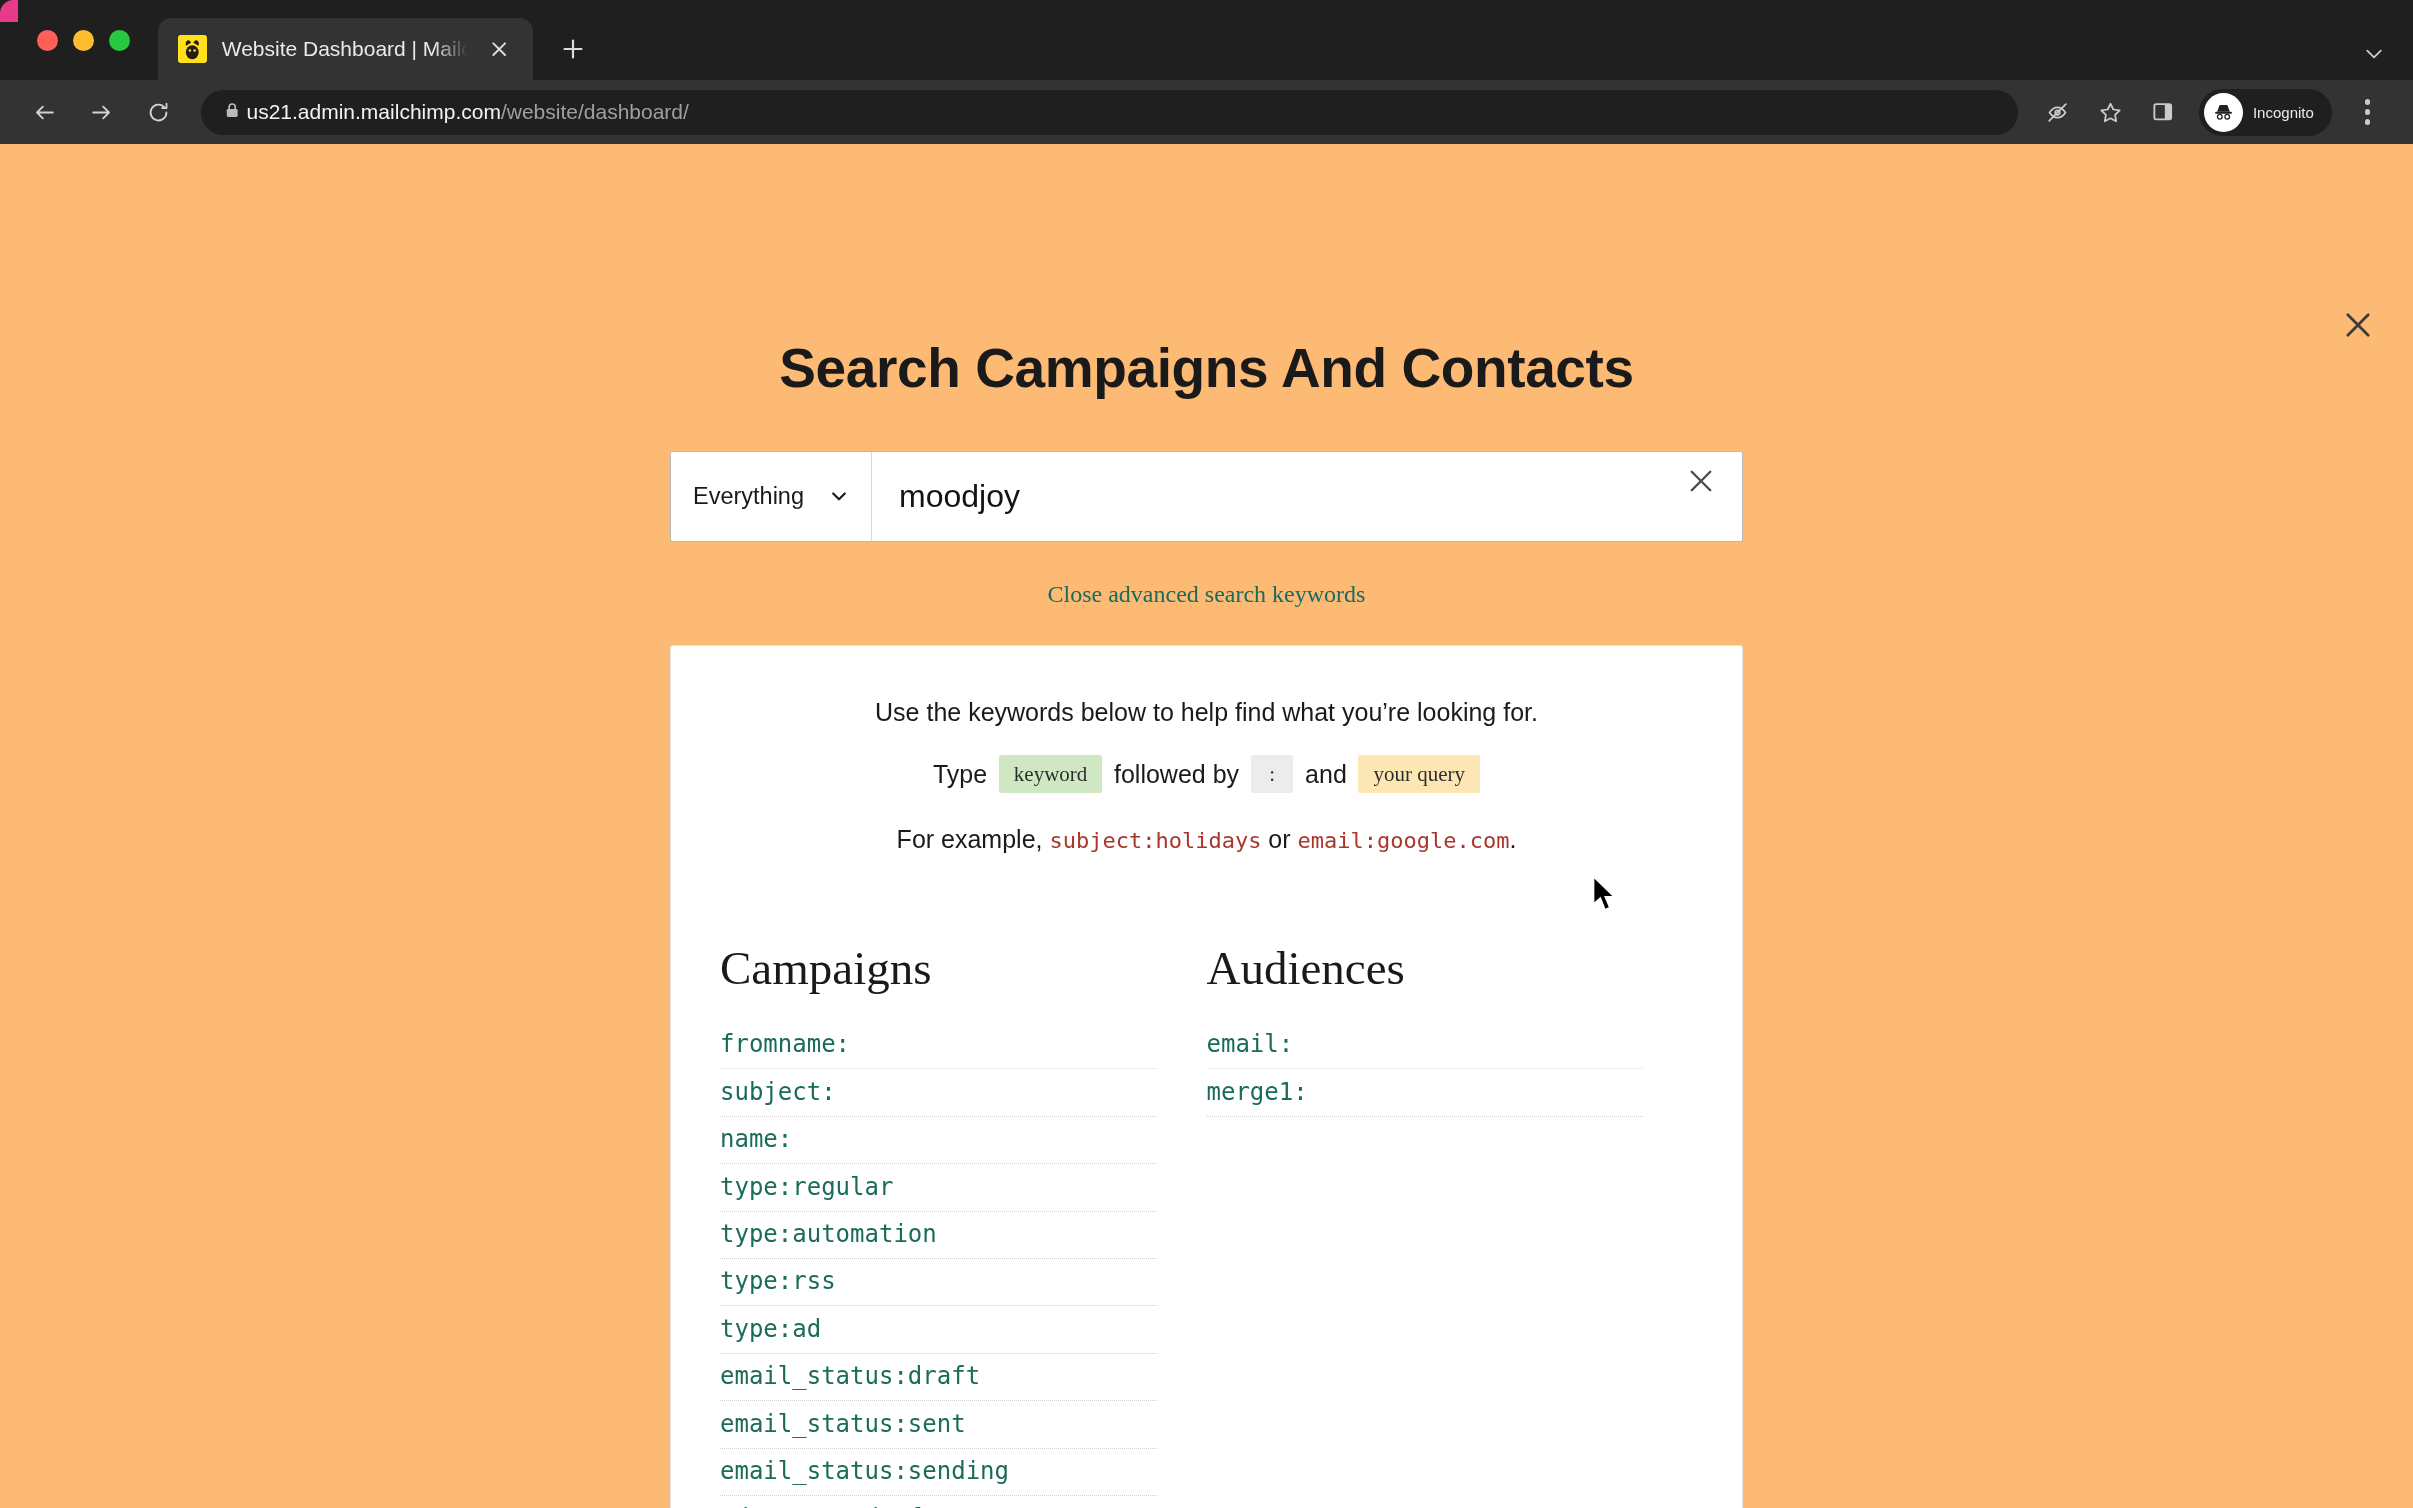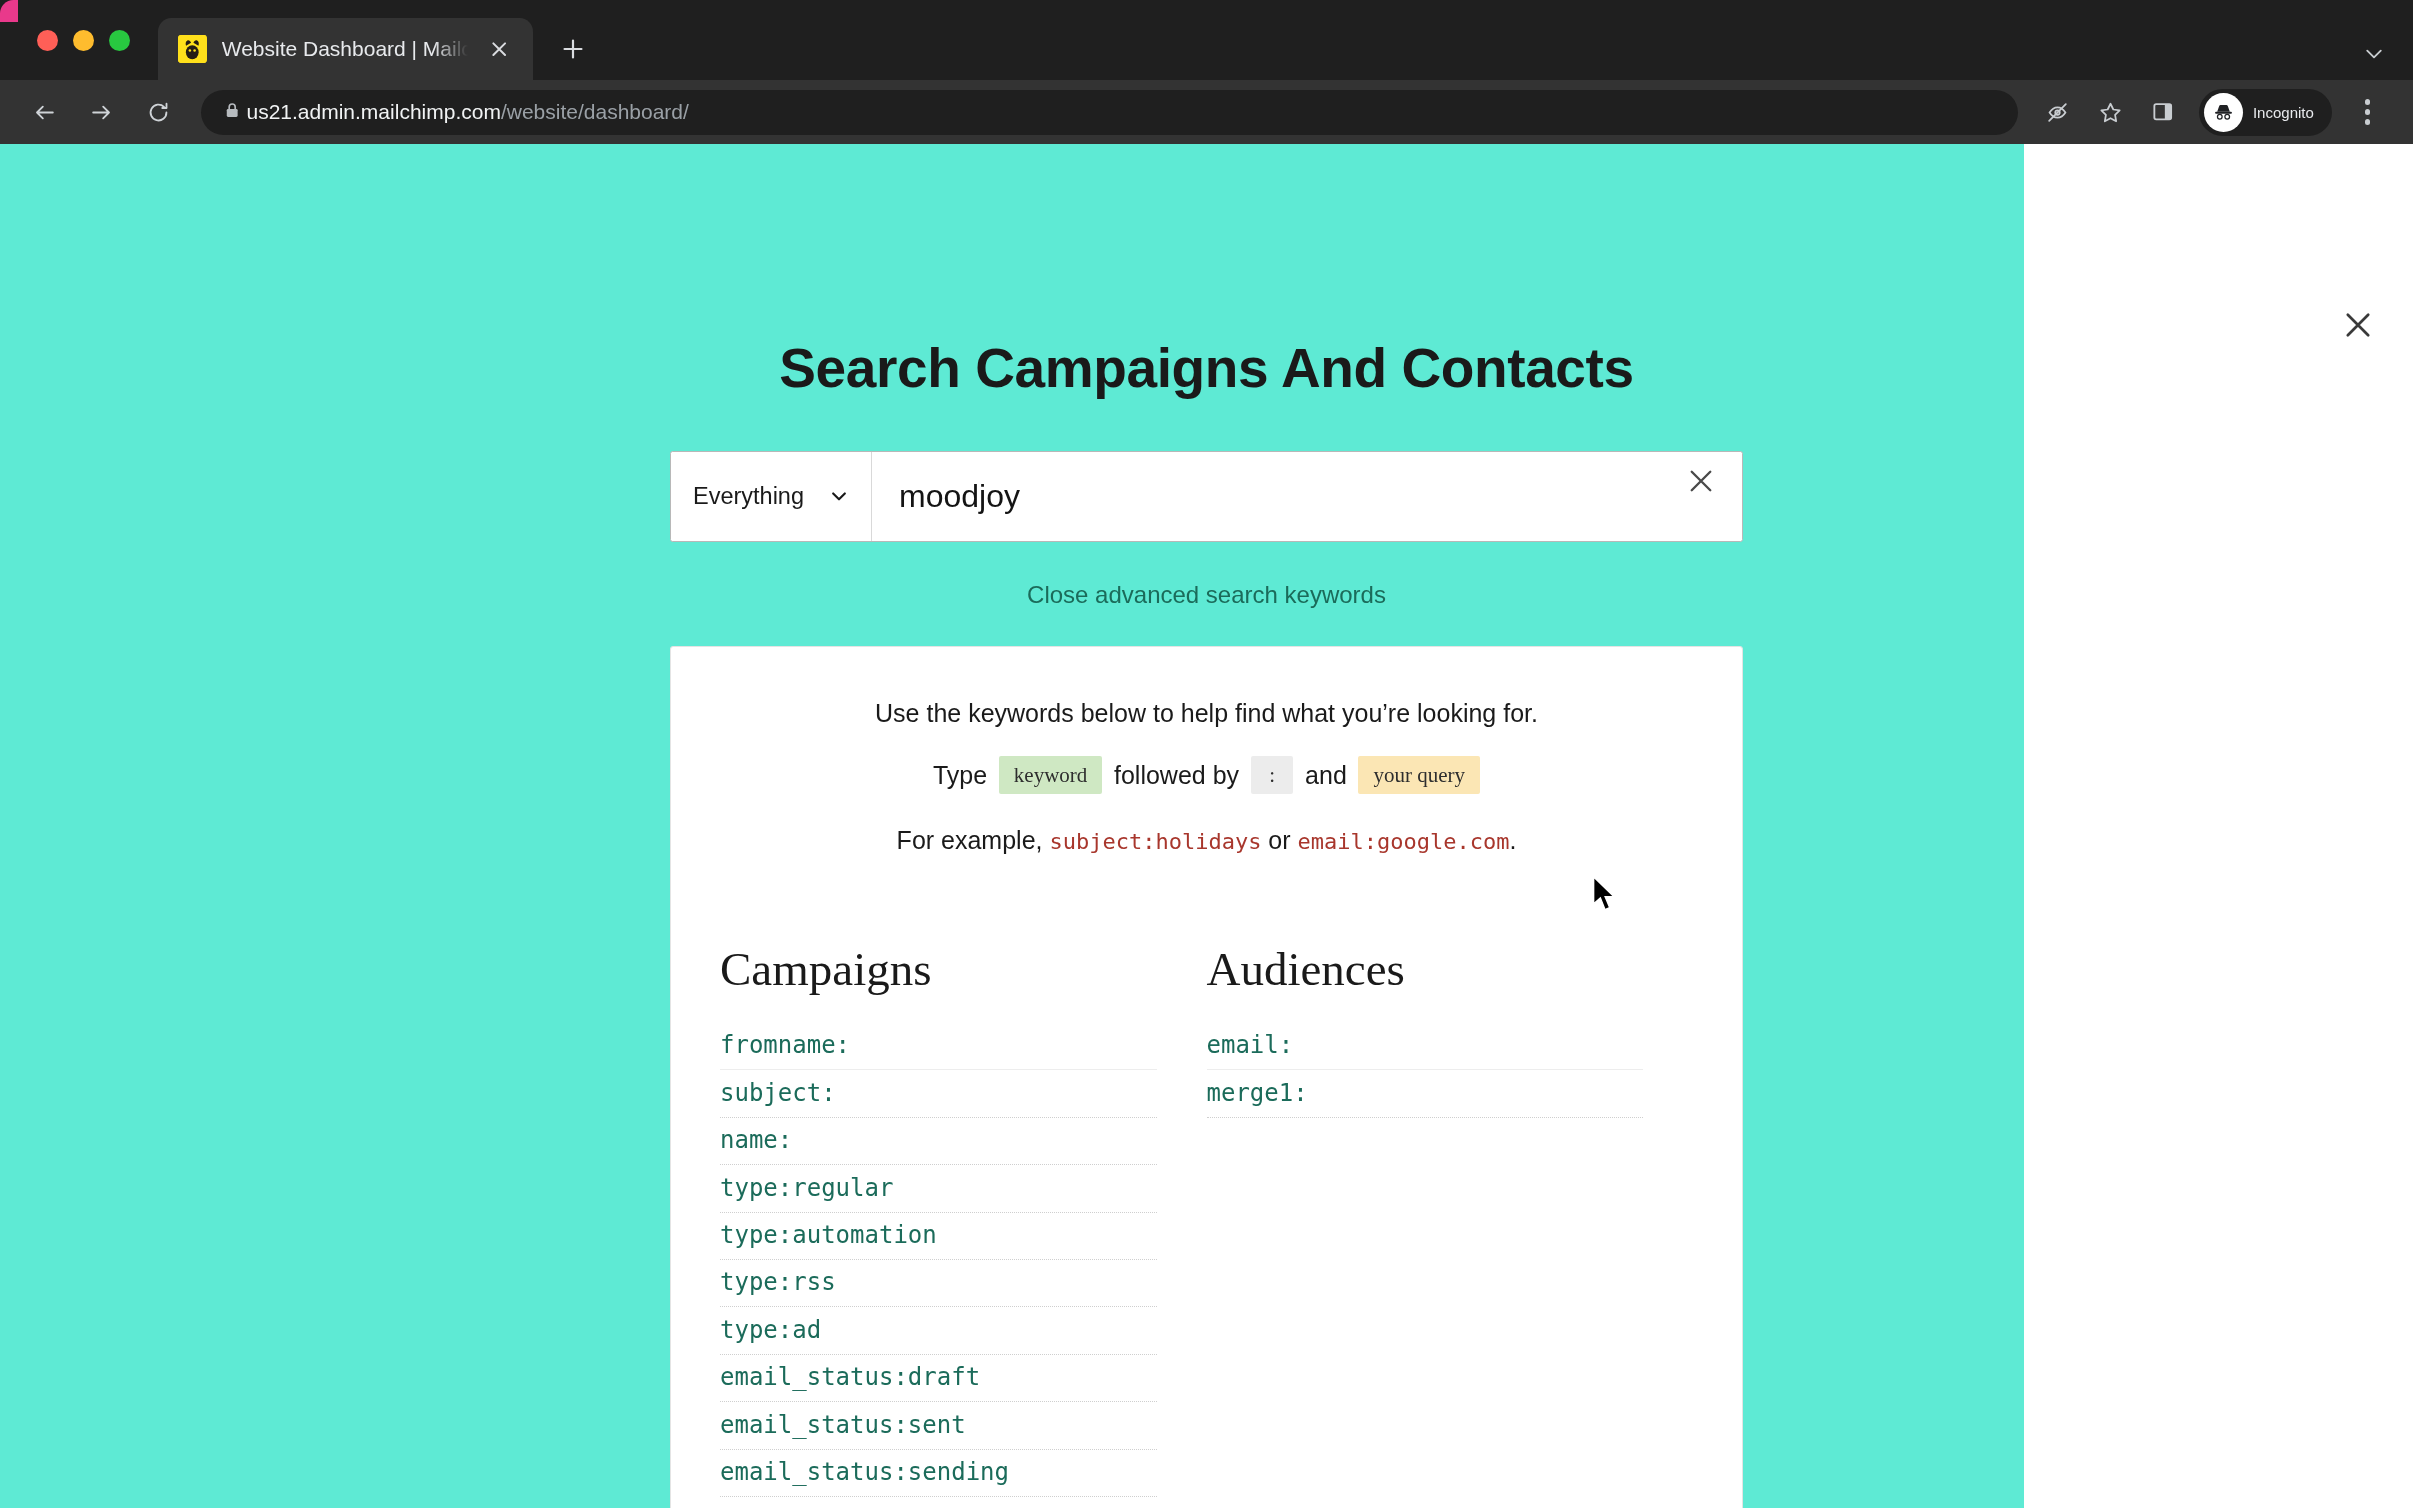--- a/index.html
+++ b/index.html
@@ -157,23 +157,23 @@
     width: 47px; height: 47px;
     display: flex; flex-direction: column; align-items: center; justify-content: center;
     gap: 4.2px;
     margin-left: 8.4px;
   }
   .kebab i { width: 5.9px; height: 5.9px; border-radius: 50%; background: #c9cdd1; display:block; }
 
   
   .page {
     position: relative;
-    width: 2024px;
+    width: 2413px;
     height: 1364px;
-    background: #5eead4;
+    background: #fdba74;
   }
   .modal-close {
     position: absolute;
     top: 156px; left: 2333px;
     width: 50px; height: 50px;
     display: flex; align-items: center; justify-content: center;
     color: #3a3a3a;
   }
   .content {
     width: 2413px;
@@ -235,20 +235,21 @@
     color: #4a4a4a;
     margin-right: 11.7px;
   }
 
   .advlink {
     margin-top: 39px;
     font-size: 24px;
     color: #1b6b5a;
     text-decoration: none;
     cursor: pointer;
+    font-family: Liberation Serif, serif;
   }
 
   .card {
     margin-top: 37px;
     width: 1073px;
     min-height: 687px;
     border: 1.7px solid #e4e4e4;
     border-bottom: none;
     border-radius: 3.4px 3.4px 0 0;
     background: #ffffff;

